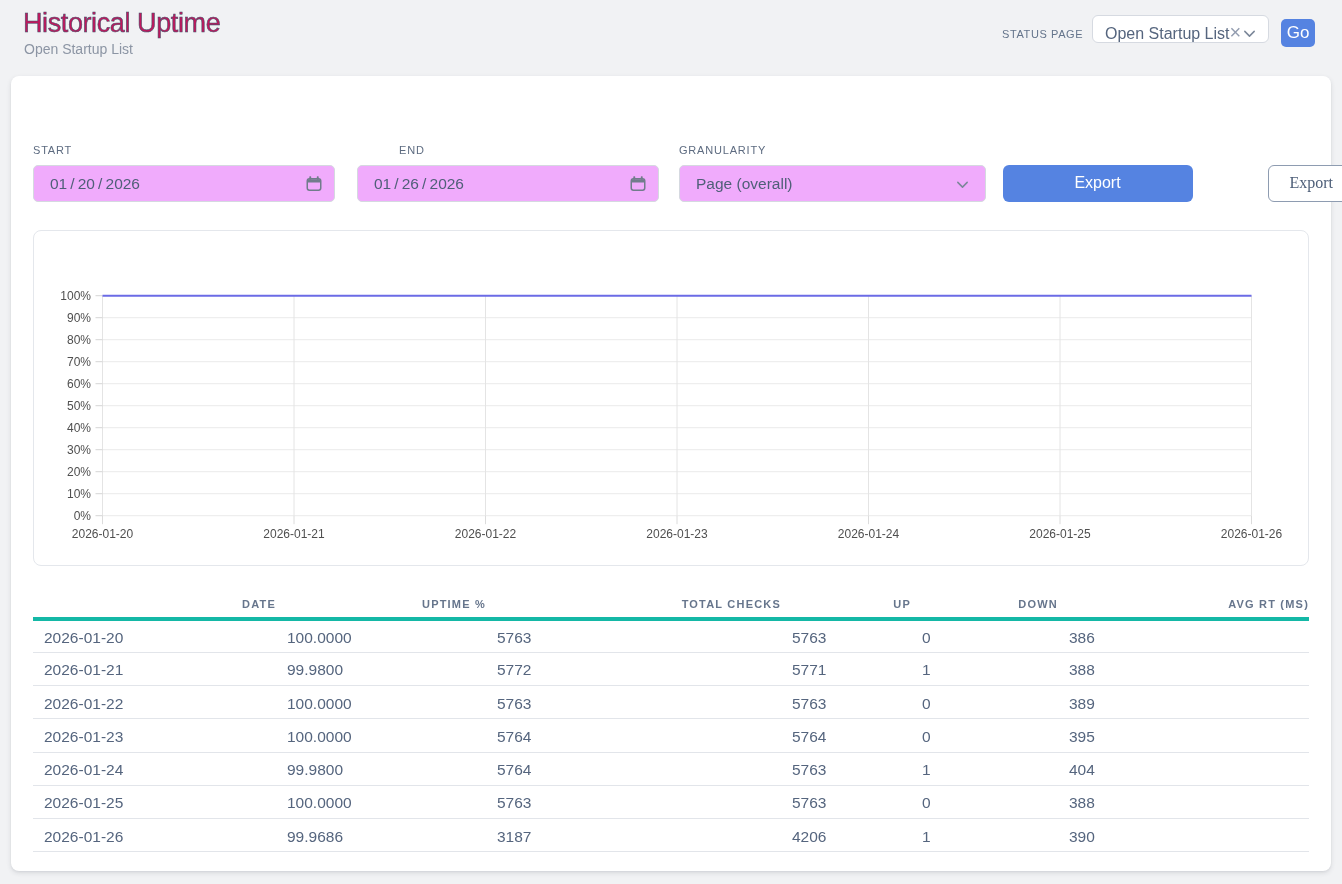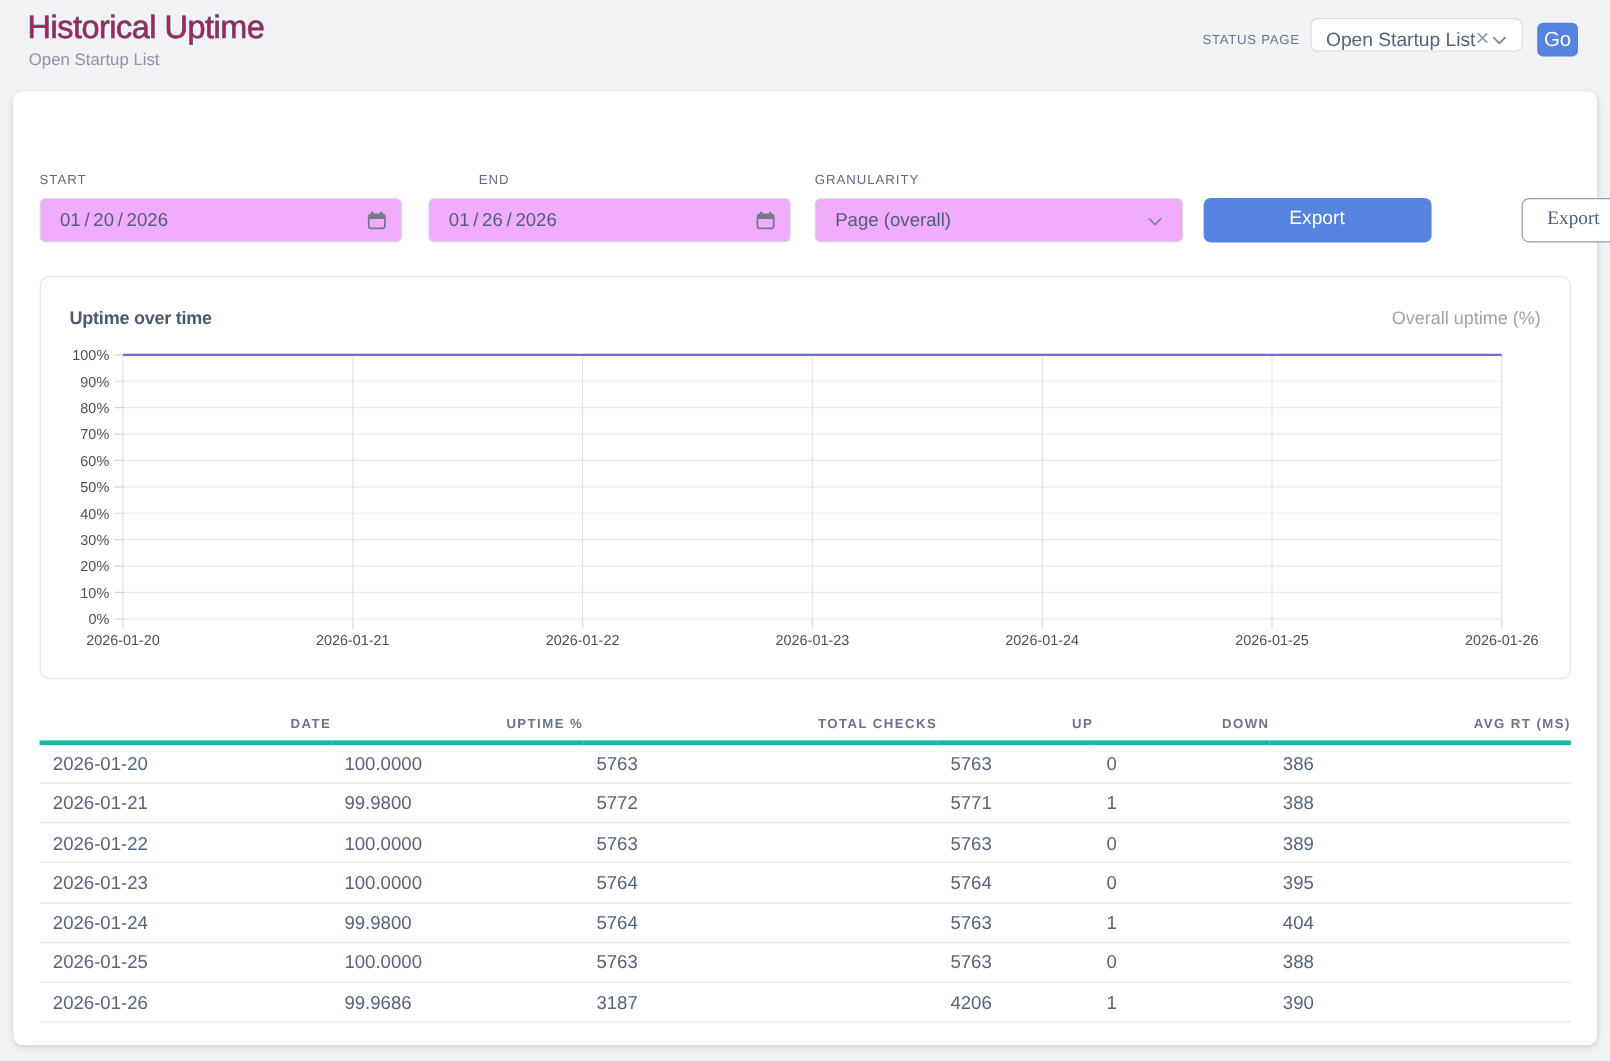--- a/index.html
+++ b/index.html
@@ -89,24 +89,20 @@
       </div>
       <button class="btn-refresh">Export</button>
       <button class="btn-export">Export
         <svg width="12" height="12" viewBox="0 0 12 12">
           <path d="M1.2 3.6 L6 8.4 L10.8 3.6" fill="none" stroke="#51627b" stroke-width="1.7" stroke-linecap="round" stroke-linejoin="round"></path>
         </svg>
       </button>
     </div>
 
     <div class="chart-card">
-      <div class="chart-head">
-        <span class="t1">Uptime over time</span>
-        <span class="t2">Overall uptime (%)</span>
-      </div>
       <svg class="chart-svg" width="1276" height="336" viewBox="0 0 1276 336">
         <line x1="68.5" y1="64.7" x2="1217.5" y2="64.7" stroke="#ebebeb" stroke-width="1"></line>
         <line x1="68.5" y1="86.7" x2="1217.5" y2="86.7" stroke="#ebebeb" stroke-width="1"></line>
         <line x1="68.5" y1="108.7" x2="1217.5" y2="108.7" stroke="#ebebeb" stroke-width="1"></line>
         <line x1="68.5" y1="130.7" x2="1217.5" y2="130.7" stroke="#ebebeb" stroke-width="1"></line>
         <line x1="68.5" y1="152.7" x2="1217.5" y2="152.7" stroke="#ebebeb" stroke-width="1"></line>
         <line x1="68.5" y1="174.7" x2="1217.5" y2="174.7" stroke="#ebebeb" stroke-width="1"></line>
         <line x1="68.5" y1="196.7" x2="1217.5" y2="196.7" stroke="#ebebeb" stroke-width="1"></line>
         <line x1="68.5" y1="218.7" x2="1217.5" y2="218.7" stroke="#ebebeb" stroke-width="1"></line>
         <line x1="68.5" y1="240.7" x2="1217.5" y2="240.7" stroke="#ebebeb" stroke-width="1"></line>

